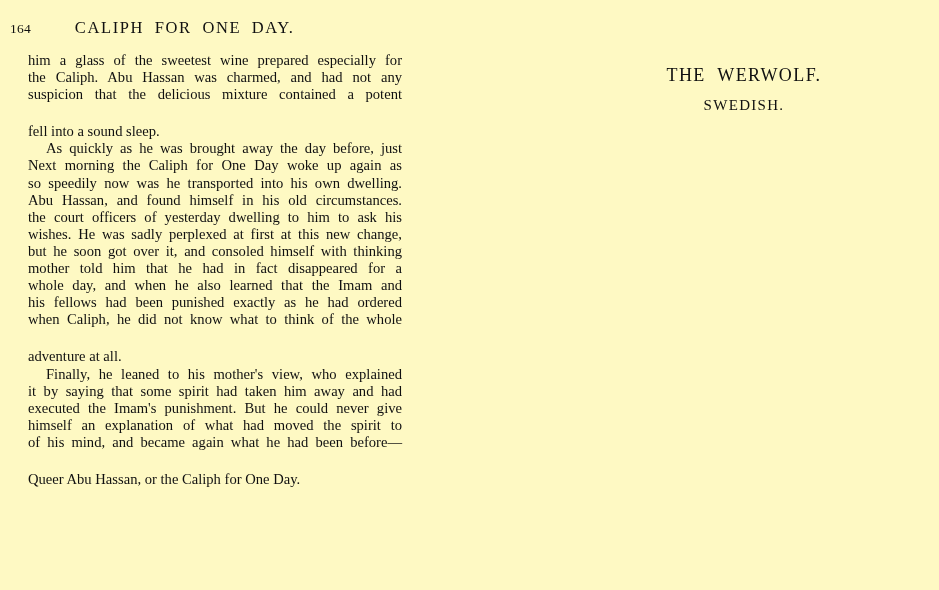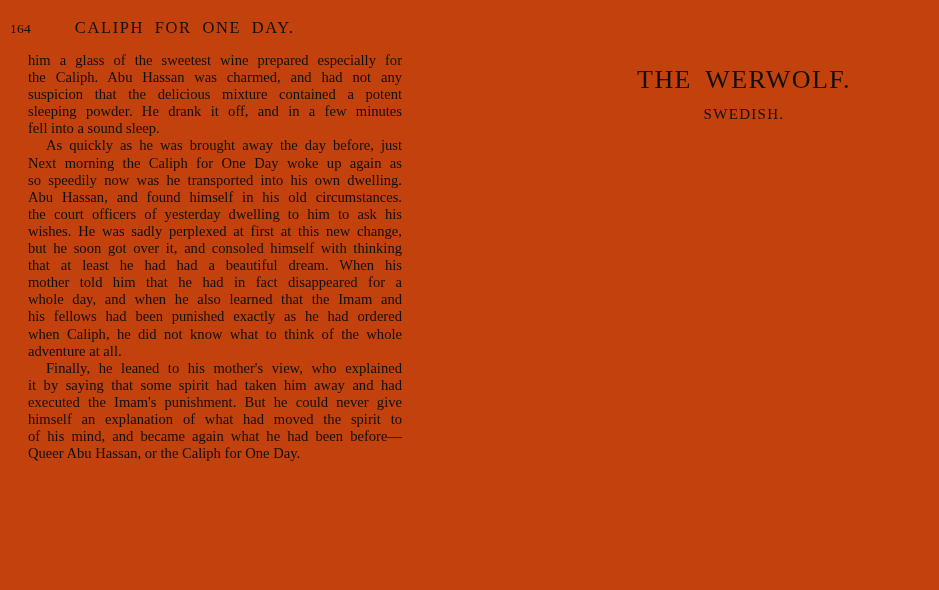--- a/index.html
+++ b/index.html
@@ -15,21 +15,21 @@
     overflow: hidden;
     font-family: "Liberation Serif", "DejaVu Serif", serif;
     color: #101010;
     -webkit-font-smoothing: antialiased;
   }
 
   #page-spread {
     position: relative;
     width: 939px;
     height: 590px;
-    background: #c2410c;
+    background: #fef9c3;
   }
 
   
   .page {
     position: absolute;
     top: 0;
     height: 590px;
   }
 
   .page-verso {
@@ -72,21 +72,21 @@
   .chapter-head {
     position: absolute;
     left: 88px;
     top: 66px;
     width: 372px;
     text-align: center;
   }
 
   .chapter-title {
     display: block;
-    font-size: 26px;
+    font-size: 18px;
     letter-spacing: 1.4px;
     word-spacing: 6px;
     line-height: 1.1;
   }
 
   .chapter-subtitle {
     display: block;
     margin-top: 11px;
     font-size: 15px;
     letter-spacing: 1.3px;
@@ -111,20 +111,21 @@
     white-space: nowrap;
     height: 17.1px;
     text-align: justify;
     text-align-last: justify;
     overflow: visible;
   }
 
   
   .text-line.line-flush {
     text-align-last: left;
+    margin-top: 20px;
   }
 
   .text-line.line-indent {
     text-indent: 18px;
   }
 </style>
 </head>
 <body>
 
 <div id="page-spread">
@@ -132,30 +133,28 @@
   <div class="page page-verso">
 
     <div class="running-head">
       <span class="folio-number">164</span><span class="running-title">CALIPH FOR ONE DAY.</span>
     </div>
 
     <div class="text-block text-block-verso">
         <span class="text-line">him a glass of the sweetest wine prepared especially for</span>
         <span class="text-line">the Caliph.  Abu Hassan was charmed, and had not any</span>
         <span class="text-line">suspicion that the delicious mixture contained a potent</span>
-        <span class="text-line">sleeping powder.  He drank it off, and in a few minutes</span>
         <span class="text-line line-flush">fell into a sound sleep.</span>
         <span class="text-line line-indent">As quickly as he was brought away the day before, just</span>
         <span class="text-line">Next morning the Caliph for One Day woke up again as</span>
         <span class="text-line">so speedily now was he transported into his own dwelling.</span>
         <span class="text-line">Abu Hassan, and found himself in his old circumstances.</span>
         <span class="text-line">the court officers of yesterday dwelling to him to ask his</span>
         <span class="text-line">wishes.  He was sadly perplexed at first at this new change,</span>
         <span class="text-line">but he soon got over it, and consoled himself with thinking</span>
-        <span class="text-line">that at least he had had a beautiful dream.  When his</span>
         <span class="text-line">mother told him that he had in fact disappeared for a</span>
         <span class="text-line">whole day, and when he also learned that the Imam and</span>
         <span class="text-line">his fellows had been punished exactly as he had ordered</span>
         <span class="text-line">when Caliph, he did not know what to think of the whole</span>
         <span class="text-line line-flush">adventure at all.</span>
         <span class="text-line line-indent">Finally, he leaned to his mother's view, who explained</span>
         <span class="text-line">it by saying that some spirit had taken him away and had</span>
         <span class="text-line">executed the Imam's punishment.  But he could never give</span>
         <span class="text-line">himself an explanation of what had moved the spirit to</span>
         <span class="text-line">of his mind, and became again what he had been before—</span>

